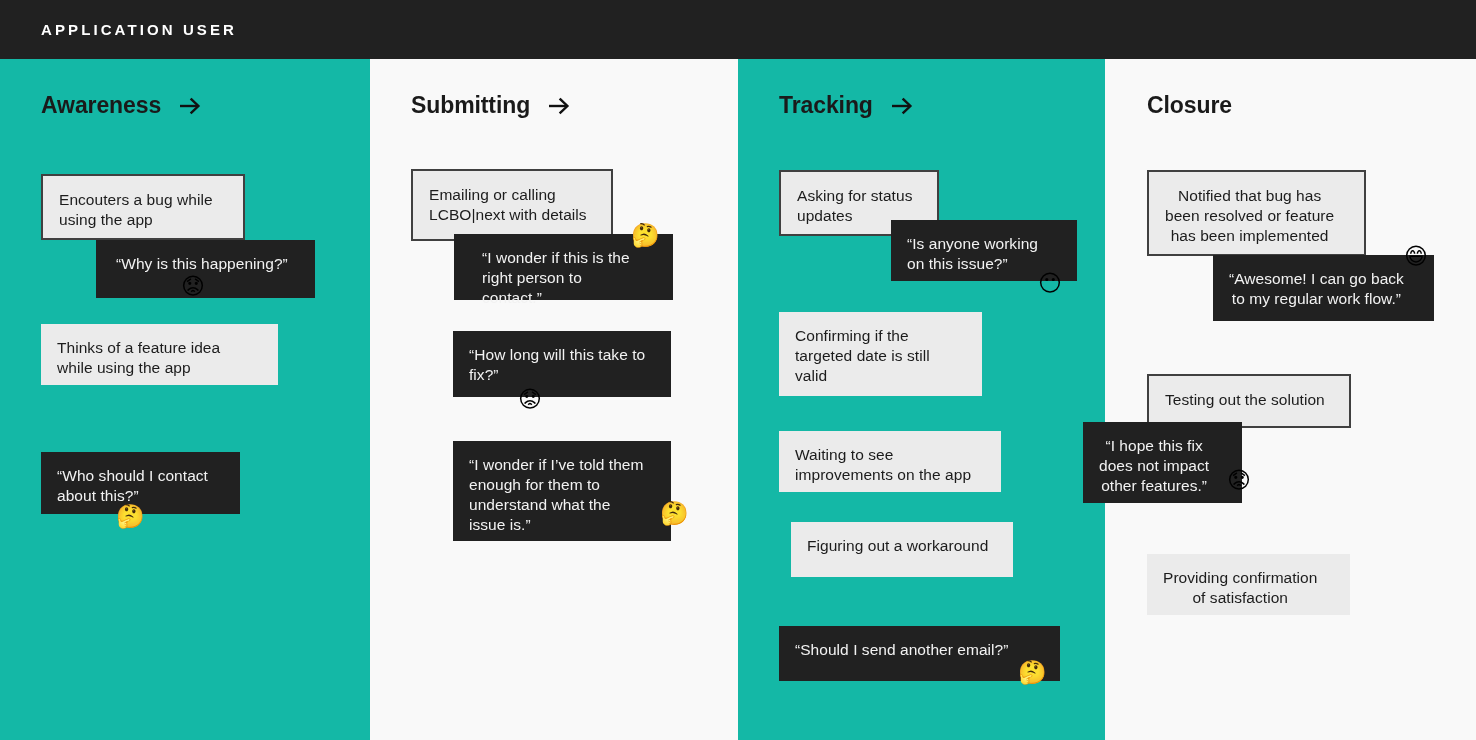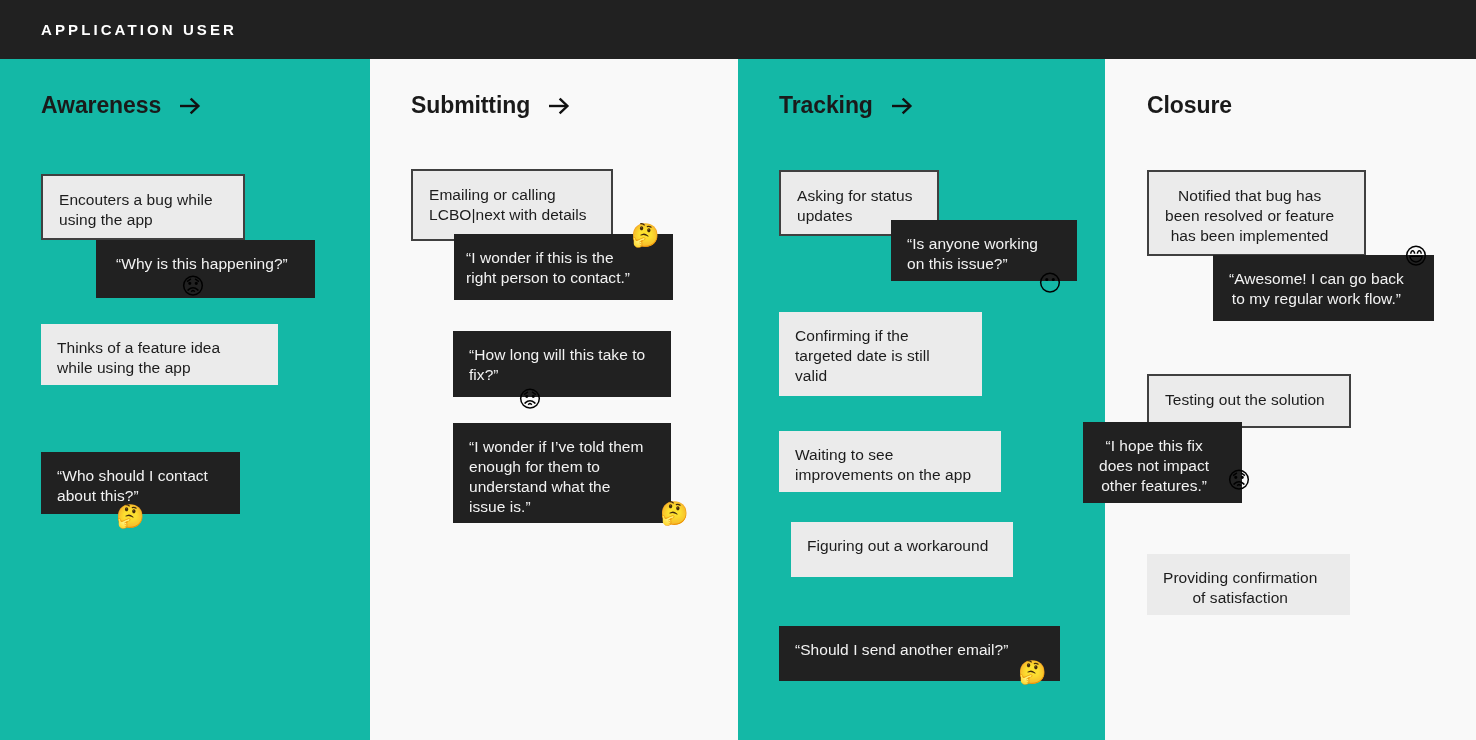--- a/index.html
+++ b/index.html
@@ -171,31 +171,31 @@
           <svg width="22" height="20" viewBox="0 0 22 20" aria-hidden="true">
             <path d="M1 10 H19" stroke="currentColor" stroke-width="2.4" fill="none"></path>
             <path d="M12.5 3.4 L19.4 10 L12.5 16.6" stroke="currentColor" stroke-width="2.4" fill="none" stroke-linecap="square" stroke-linejoin="miter"></path>
           </svg>
         </span>
       </div>
       <div class="card action outlined" style="left: 41px; top: 110px; width: 202px; height: 72px; padding: 14px 16px; z-index: 10;">
         <div class="card-text">Emailing or calling
 LCBO|next with details</div>
       </div>
-      <div class="card quote" style="left: 84px; top: 175px; width: 219px; height: 66px; padding: 14px 12px; z-index: 11;">
+      <div class="card quote" style="left: 84px; top: 175px; width: 219px; height: 66px; padding: 14px 28px; z-index: 11;">
         <div class="card-text">“I wonder if this is the
 right person to contact.”</div>
       </div>
       <span class="emoji" style="left: 261px; top: 165px; z-index: 41;">🤔</span>
       <div class="card quote" style="left: 83px; top: 272px; width: 218px; height: 66px; padding: 14px 16px; z-index: 12;">
         <div class="card-text">“How long will this take to
 fix?”</div>
       </div>
       <span class="emoji" style="left: 148px; top: 329px; z-index: 42;">😟</span>
-      <div class="card quote" style="left: 83px; top: 364px; width: 218px; height: 100px; padding: 14px 16px; z-index: 13;">
+      <div class="card quote" style="left: 83px; top: 382px; width: 218px; height: 100px; padding: 14px 16px; z-index: 13;">
         <div class="card-text">“I wonder if I’ve told them
 enough for them to
 understand what the
 issue is.”</div>
       </div>
       <span class="emoji" style="left: 290px; top: 443px; z-index: 43;">🤔</span>
     </div>
   <div class="column" id="col-3">
       <div class="col-heading">
         <span class="col-heading-label">Tracking</span>

